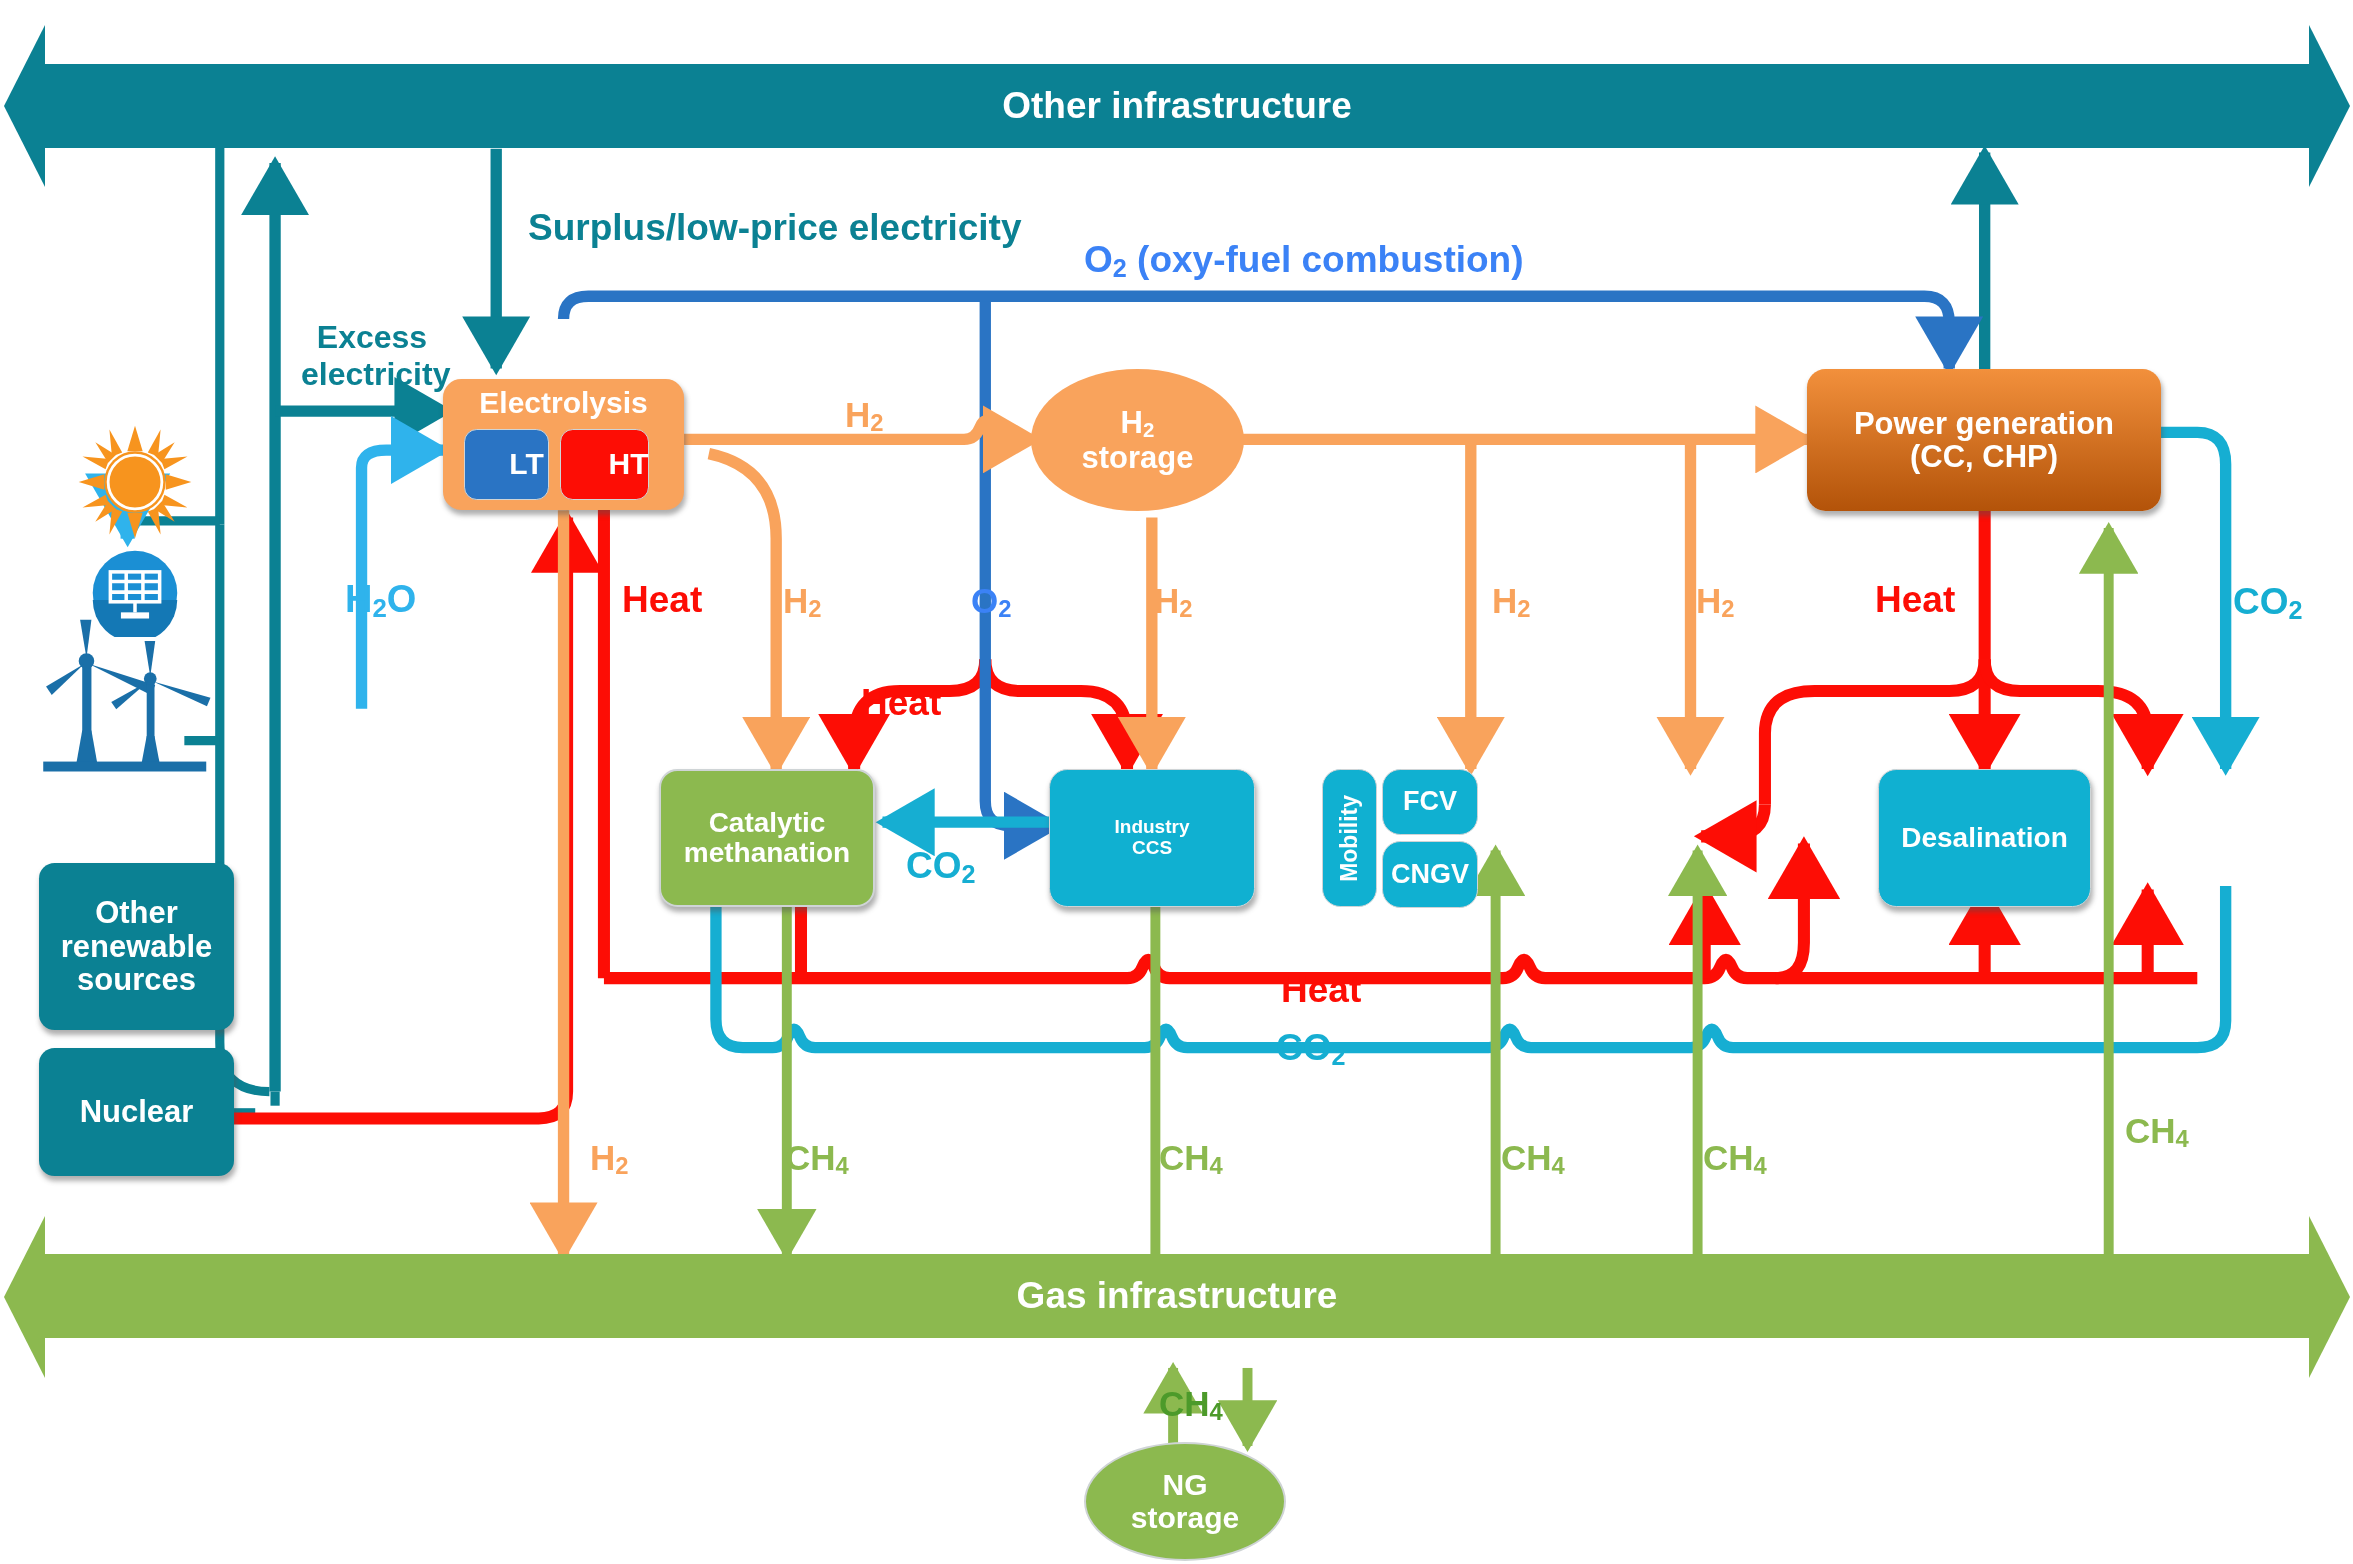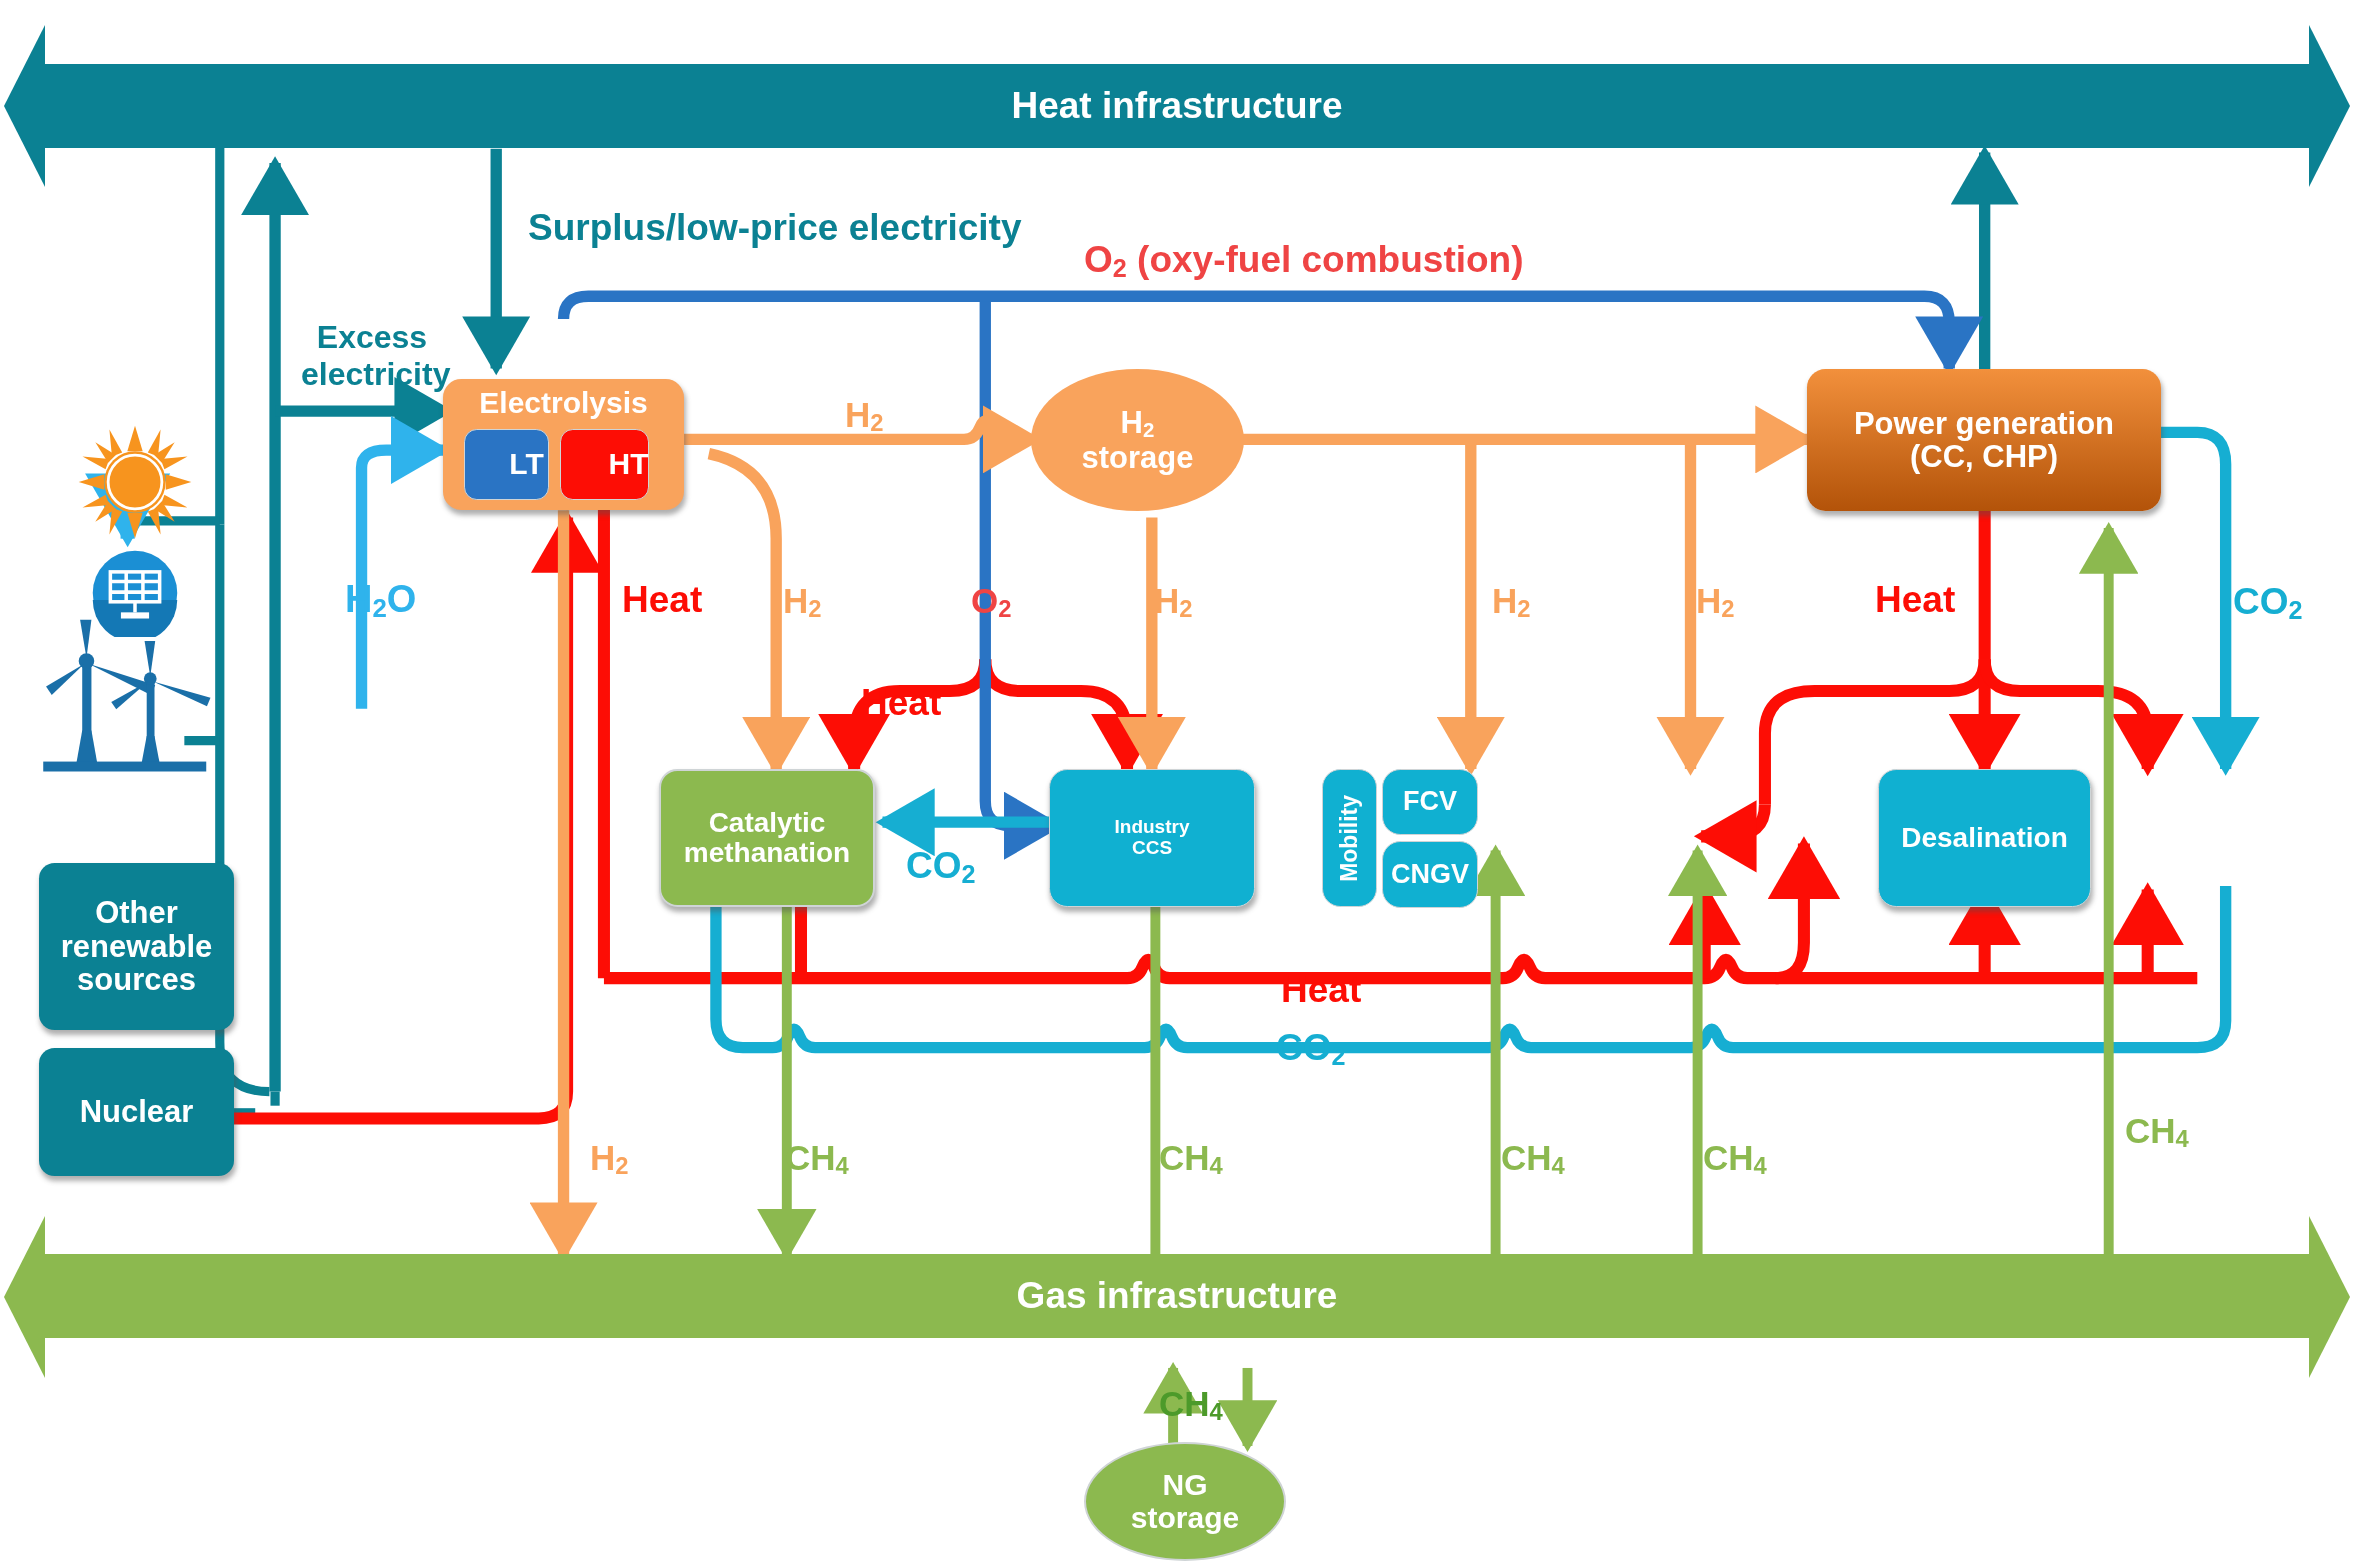--- a/index.html
+++ b/index.html
@@ -9,21 +9,21 @@
   .node{position:absolute;box-sizing:border-box;display:flex;align-items:center;
         justify-content:center;text-align:center;color:#fff;font-weight:bold;line-height:1.08;}
   .rbox{border-radius:18.4px;}
   .shadow{box-shadow:1.4px 4.3px 5px rgba(80,80,80,.45);}
   .bus{position:absolute;display:flex;align-items:center;justify-content:center;
        color:#fff;font-weight:bold;}
   .lbl{position:absolute;font-weight:bold;white-space:nowrap;line-height:1;}
   .lbl sub{font-size:.68em;vertical-align:-0.18em;}
   .teal{color:#0b8193;}
   .orange{color:#f9a35c;}
-  .blue{color:#ef4444;}
+  .blue{color:#3b82f6;}
   .red{color:#fd0d05;}
   .cyan{color:#16aed2;}
   .lblue{color:#2fb3ec;}
   .green{color:#8cb94f;}
   .src-box{background:#0b8193;border-radius:15.6px;color:#fff;font-weight:bold;}
   .cy-box{background:#10b0d1;border:1.4px solid #cfd4d6;}
   .sub-lt{background:#2a74c4;border:1.4px solid #cfd4d6;border-radius:12.8px;padding-left:40px;}
   .sub-ht{background:#fd0d05;border:1.4px solid #cfd4d6;border-radius:12.8px;padding-left:48px;}
 </style>
 </head>
@@ -162,21 +162,21 @@
       <path d="M2975,1770 L2975,745" stroke="#8cb94f" stroke-width="14" marker-end="url(#ar-green)"></path>
 
       <path d="M1655,2040 L1655,1930" stroke="#8cb94f" stroke-width="14" marker-end="url(#ar-green)"></path>
       <path d="M1760,1930 L1760,2040" stroke="#8cb94f" stroke-width="14" marker-end="url(#ar-green)"></path>
 
       <path d="M180,700 L180,760" stroke="#2fb3ec" stroke-width="20" marker-end="url(#ar-lblue)"></path>
     </g>
   </svg>
 
   <div class="bus" style="left:43px;top:64px;width:2268px;height:84px;background:#0b8193;">
-    <span style="font-size:37px;">Heat infrastructure</span>
+    <span style="font-size:37px;">Other infrastructure</span>
   </div>
 
   <div style="position:absolute;left:4.3px;top:25px;width:0;height:0;
        border-top:81px solid transparent;border-bottom:81px solid transparent;border-right:41px solid #0b8193;"></div>
 
   <div style="position:absolute;left:2309px;top:25px;width:0;height:0;
        border-top:81px solid transparent;border-bottom:81px solid transparent;border-left:41px solid #0b8193;"></div>
 
   <div class="bus" style="left:43px;top:1254px;width:2268px;height:84px;background:#8cb94f;">
     <span style="font-size:37px;">Gas infrastructure</span>

